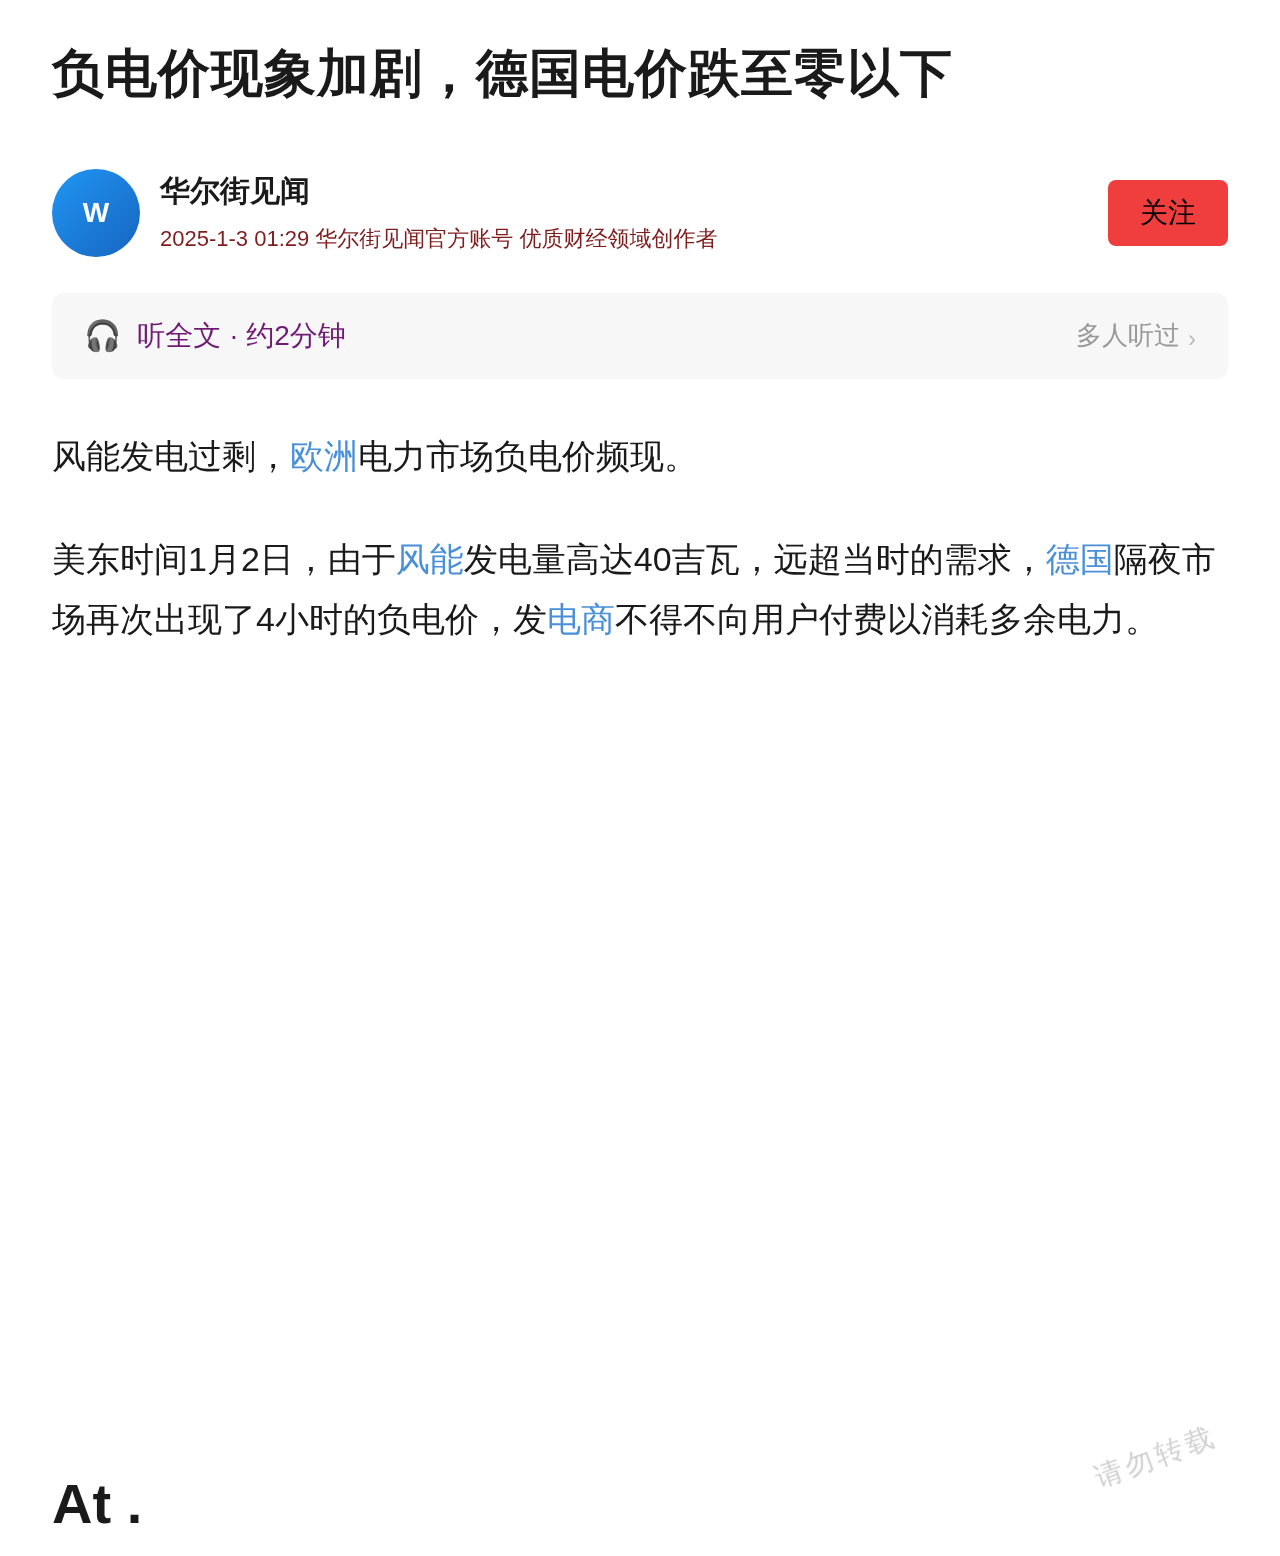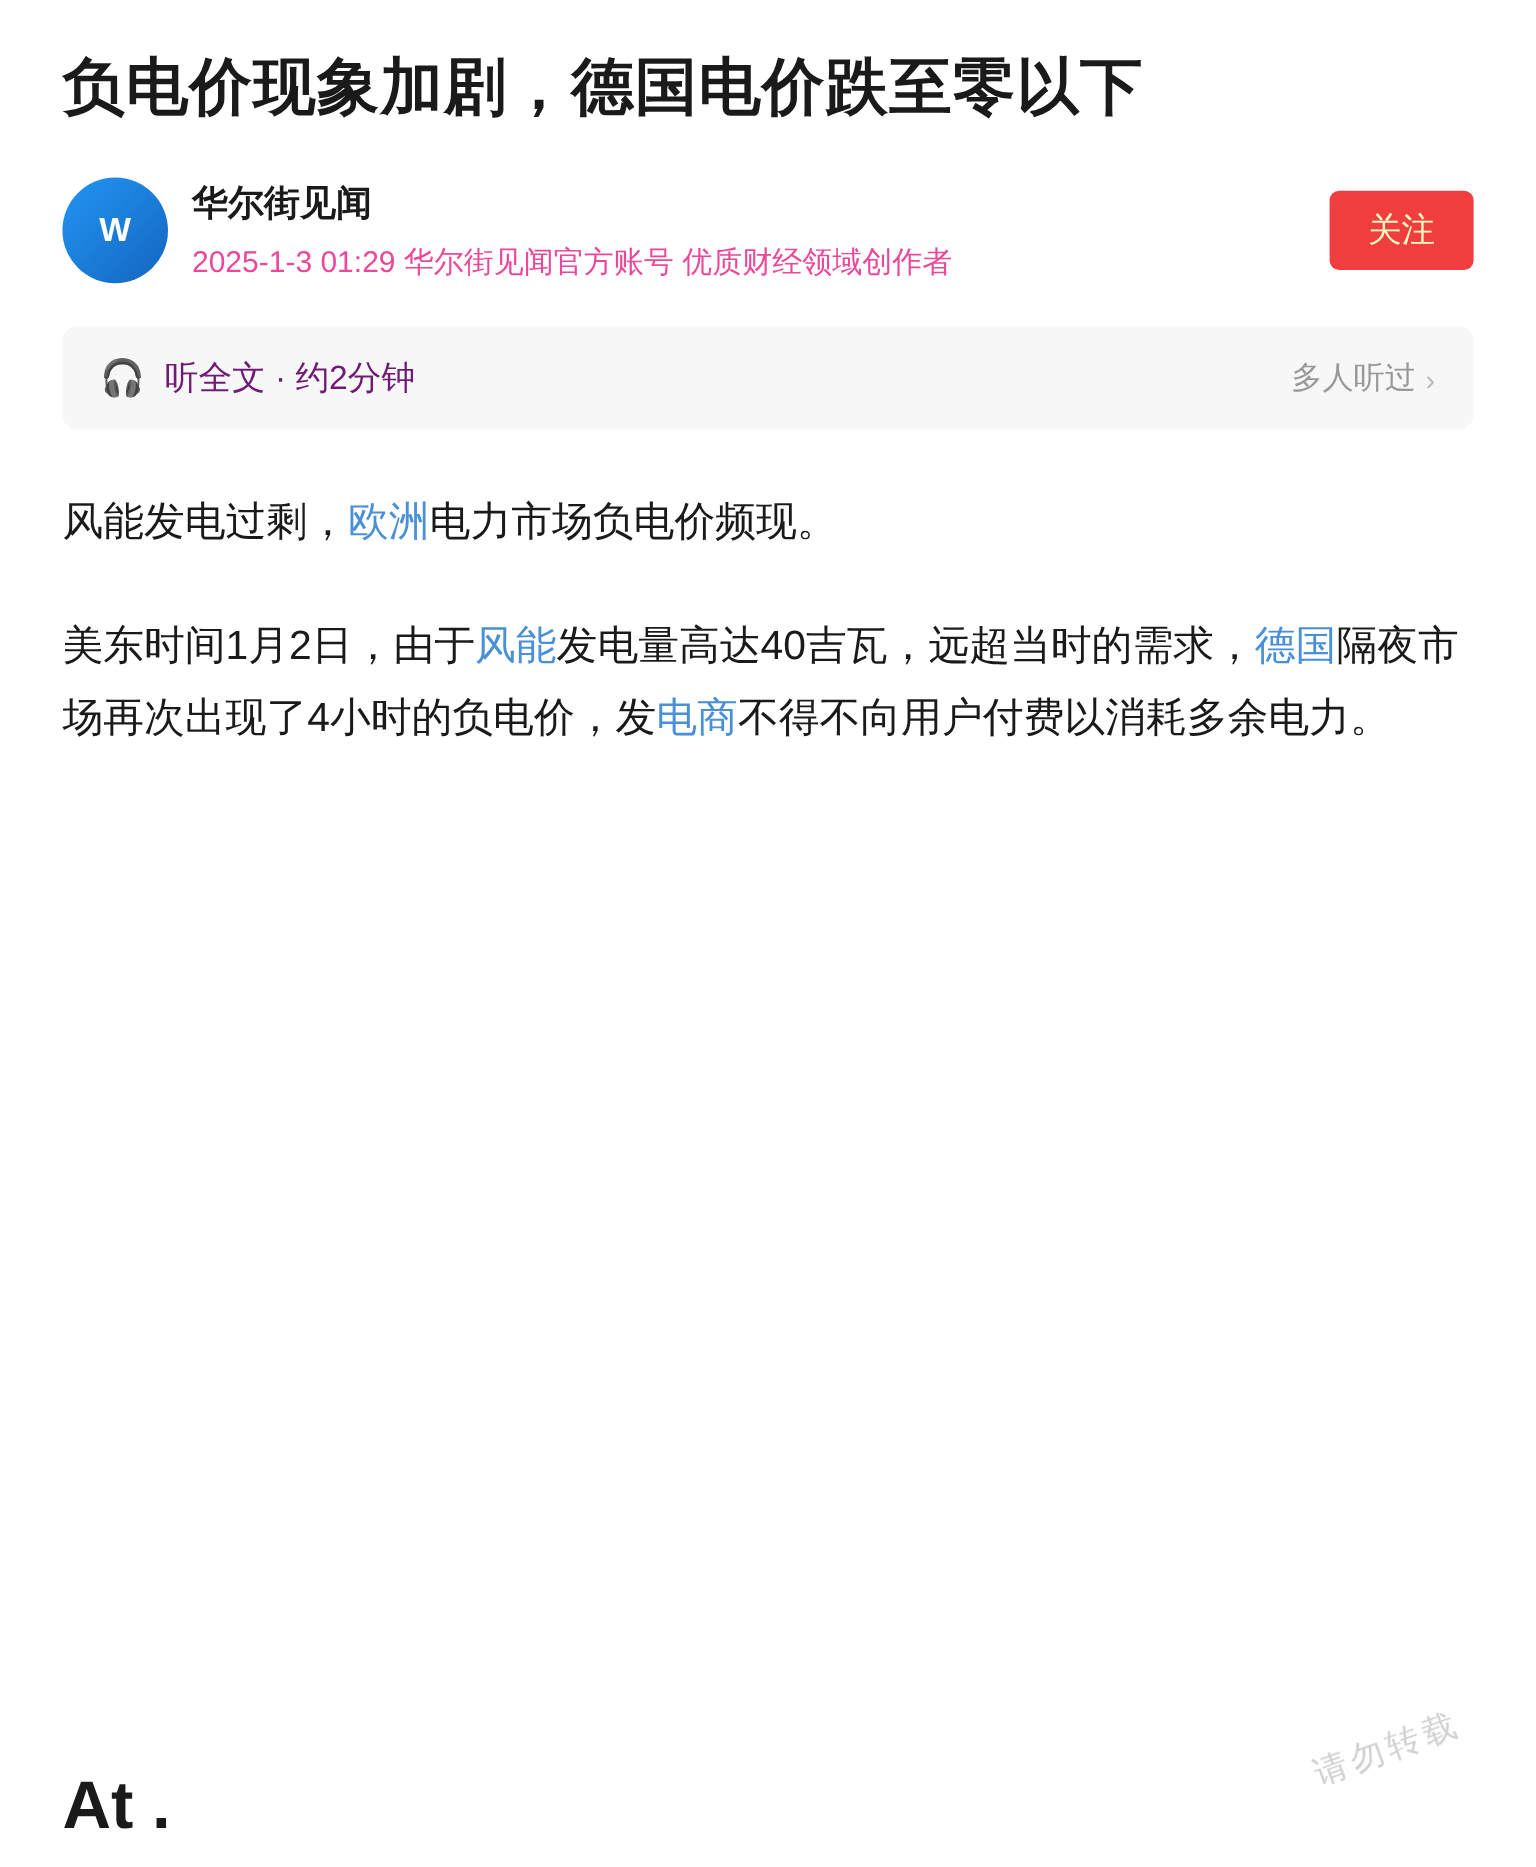--- a/index.html
+++ b/index.html
@@ -19,21 +19,21 @@
     .article-container {
       padding: 40px 52px 60px 52px;
       max-width: 1280px;
     }
 
     .article-title {
       font-size: 52px;
       font-weight: 700;
       color: #1a1a1a;
       line-height: 1.3;
-      margin-bottom: 40px;
+      margin-bottom: 61px;
       letter-spacing: 1px;
     }
 
     .author-section {
       display: flex;
       align-items: center;
       margin-bottom: 36px;
       gap: 20px;
     }
 
@@ -61,27 +61,27 @@
     }
 
     .author-name {
       font-size: 30px;
       font-weight: 600;
       color: #1a1a1a;
       margin-bottom: 12px;
     }
 
     .author-meta {
-      font-size: 25px;
-      color: #ec4899;
+      font-size: 22px;
+      color: #7f1d1d;
     }
 
     .follow-button {
       background: #f03d3d;
-      color: #fef9c3;
+      color: #000000;
       border: none;
       border-radius: 8px;
       padding: 14px 32px;
       font-size: 28px;
       font-weight: 500;
       cursor: pointer;
       flex-shrink: 0;
     }
 
     .audio-bar {

